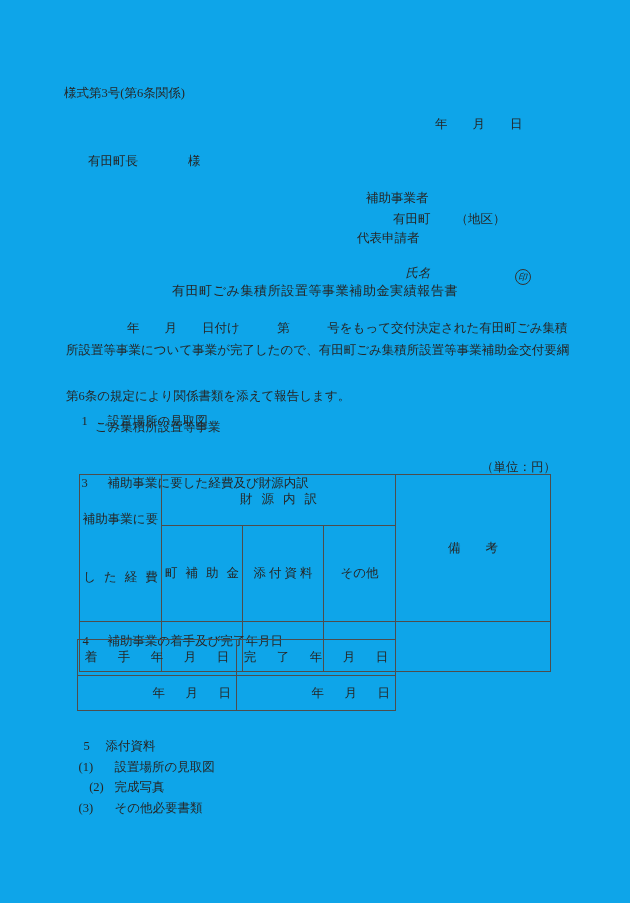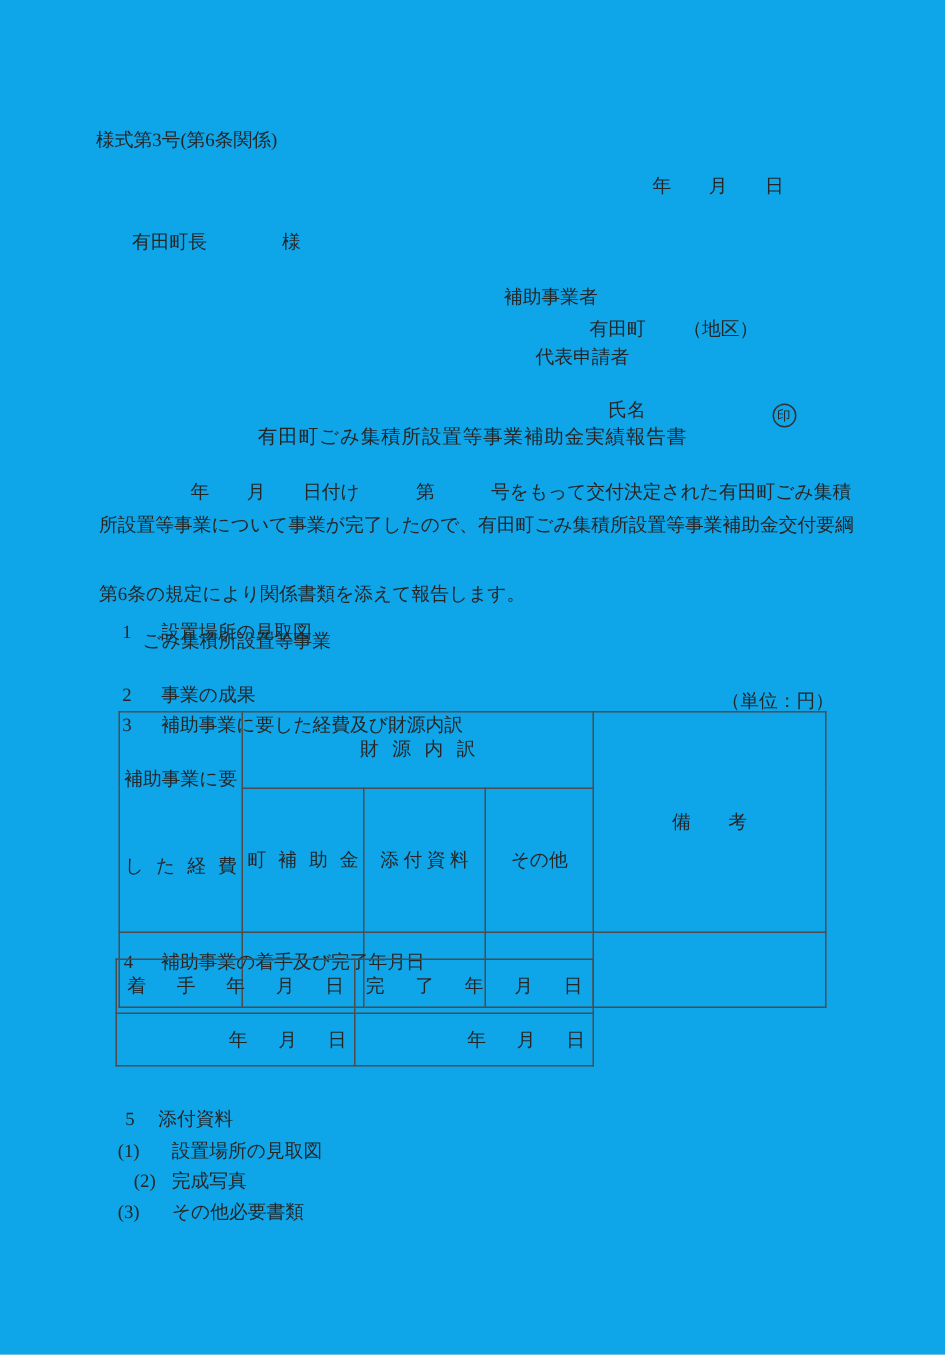--- a/index.html
+++ b/index.html
@@ -14,24 +14,24 @@
     border-bottom:1px solid #d9d9d9;
   }
   .line { position:absolute; line-height:16px; white-space:pre; }
 
   
   .form-number { left:64px; top:85px; }
   .date-line   { left:435px; top:116px; }
   .addressee   { left:88px; top:153px; }
 
   
-  .applicant-label { left:336px; top:190px; }
+  .applicant-label { left:366px; top:190px; }
   .town-line       { left:393px; top:211px; }
   .rep-label       { left:357px; top:230px; }
-  .name-line       { left:393px; top:249px; }
+  .name-line       { left:393px; top:249px;font-style:italic; }
   .seal {
     display:inline-block; box-sizing:border-box;
     width:16px; height:16px; margin-left:84px;
     border:1px solid #333; border-radius:50%;
     font-size:9px; line-height:14px; text-align:center;
     vertical-align:-3px;
   }
 
   
   .doc-title { left:0; top:283px; width:630px; text-align:center; font-size:13px; letter-spacing:0.6px; }
@@ -102,23 +102,20 @@
   <div class="line doc-title">有田町ごみ集積所設置等事業補助金実績報告書</div>
 
   <div class="line body-1">年　　月　　日付け　　　第　　　号をもって交付決定された有田町ごみ集積</div>
   <div class="line body-2">所設置等事業について事業が完了したので、有田町ごみ集積所設置等事業補助金交付要綱</div>
   <div class="line body-3">第6条の規定により関係書類を添えて報告します。</div>
 
   <div class="line item-row row-1">
     <span class="num">1</span><span>設置場所の見取図</span>
   </div>
   <div class="line row-2">ごみ集積所設置等事業</div>
-  <div class="line item-row row-3">
-    <span class="num">2</span><span>事業の成果</span>
-  </div>
   <div class="line item-row row-4">
     <span class="num">3</span><span>補助事業に要した経費及び財源内訳</span>
     <span class="unit">（単位：円）</span>
   </div>
 
   <table class="table1">
     <colgroup>
       <col style="width:82px">
         <col style="width:81px">
         <col style="width:81px">

